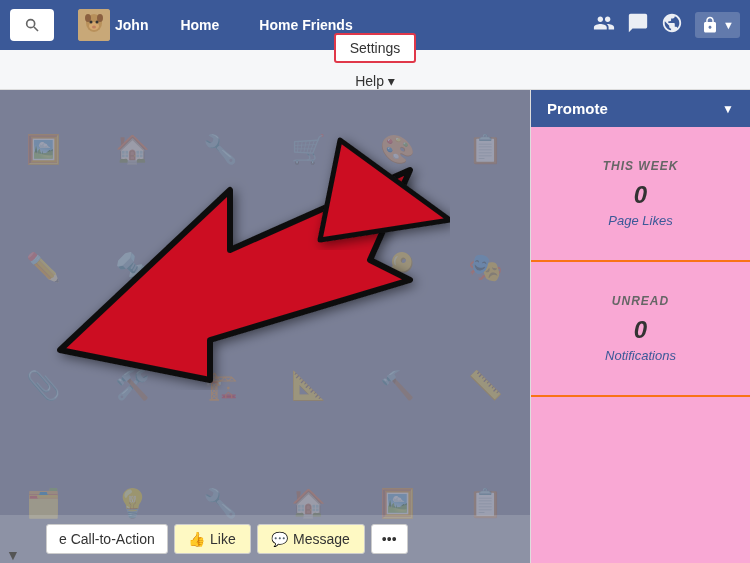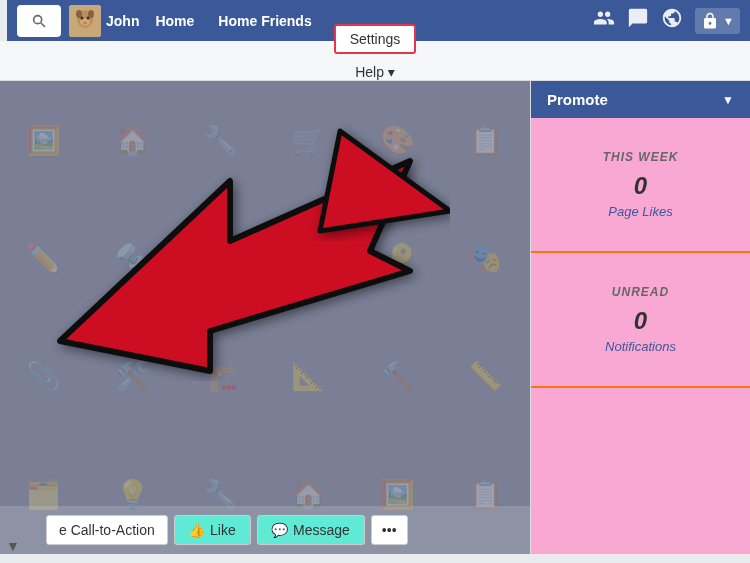--- a/index.html
+++ b/index.html
@@ -7,26 +7,25 @@
       width: 750px;
       height: 563px;
       font-family: Arial, Helvetica, sans-serif;
       overflow: hidden;
       background: #e9ebee;
     }
 
     
     .top-nav {
       background: #3b5998;
-      height: 41px;
+      height: 50px;
       display: flex;
       align-items: center;
       padding: 0 10px;
-      gap: 8px;
-      margin-left: 7px;
+      gap: 24px;
     }
     .search-box {
       background: white;
       border: none;
       border-radius: 4px;
       width: 44px;
       height: 32px;
       display: flex;
       align-items: center;
       justify-content: center;
@@ -168,21 +167,21 @@
       left: 0;
       right: 0;
       height: 48px;
       background: rgba(255,255,255,0.15);
       display: flex;
       align-items: center;
       padding: 0 10px;
       gap: 8px;
     }
     .action-btn {
-      background: #5eead4;
+      background: #fef9c3;
       border: 1px solid #ccc;
       border-radius: 3px;
       padding: 6px 14px;
       font-size: 14px;
       cursor: pointer;
       display: flex;
       align-items: center;
       gap: 5px;
       color: #333;
     }

